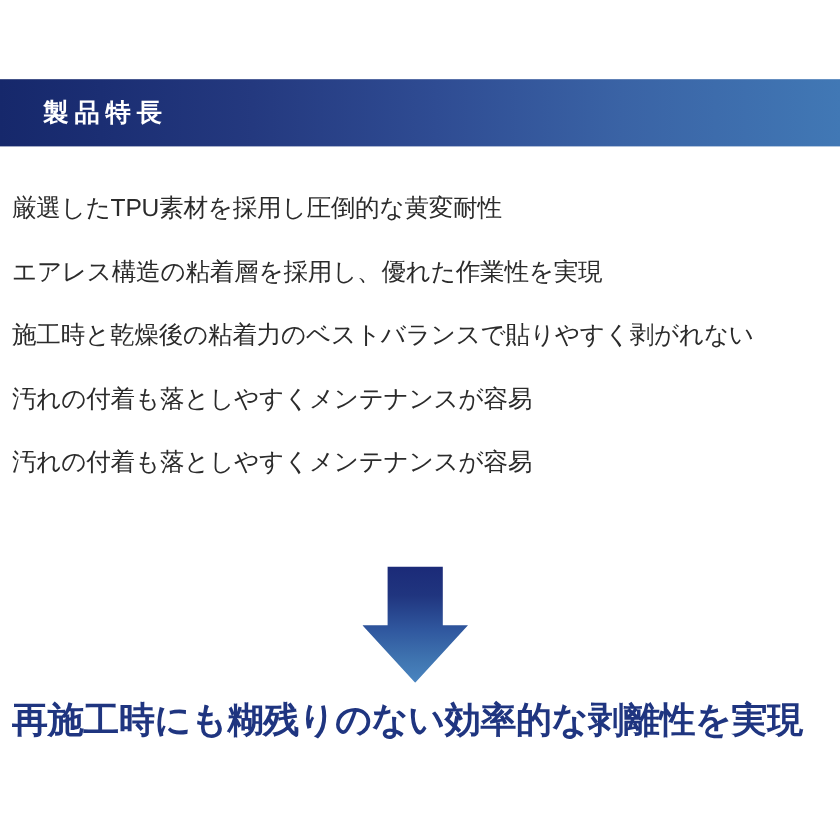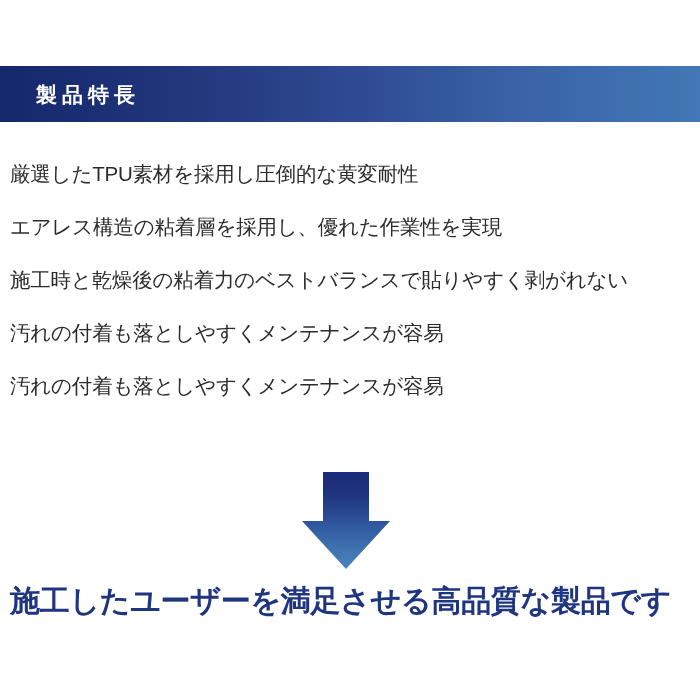--- a/index.html
+++ b/index.html
@@ -122,15 +122,15 @@
           <stop offset="25%" stop-color="#20357f"></stop>
           <stop offset="55%" stop-color="#30589f"></stop>
           <stop offset="80%" stop-color="#3f74b0"></stop>
           <stop offset="100%" stop-color="#4a85c0"></stop>
         </linearGradient>
       </defs>
       <polygon points="21,0 67,0 67,49 88,49 44,97 0,49 21,49" fill="url(#arrowGrad)"></polygon>
     </svg>
   </div>
 
-  <div class="conclusion">施工したユーザーを満足させる高品質な製品です</div>
+  <div class="conclusion">再施工時にも糊残りのない効率的な剥離性を実現</div>
 
 </div>
 
 </body></html>

